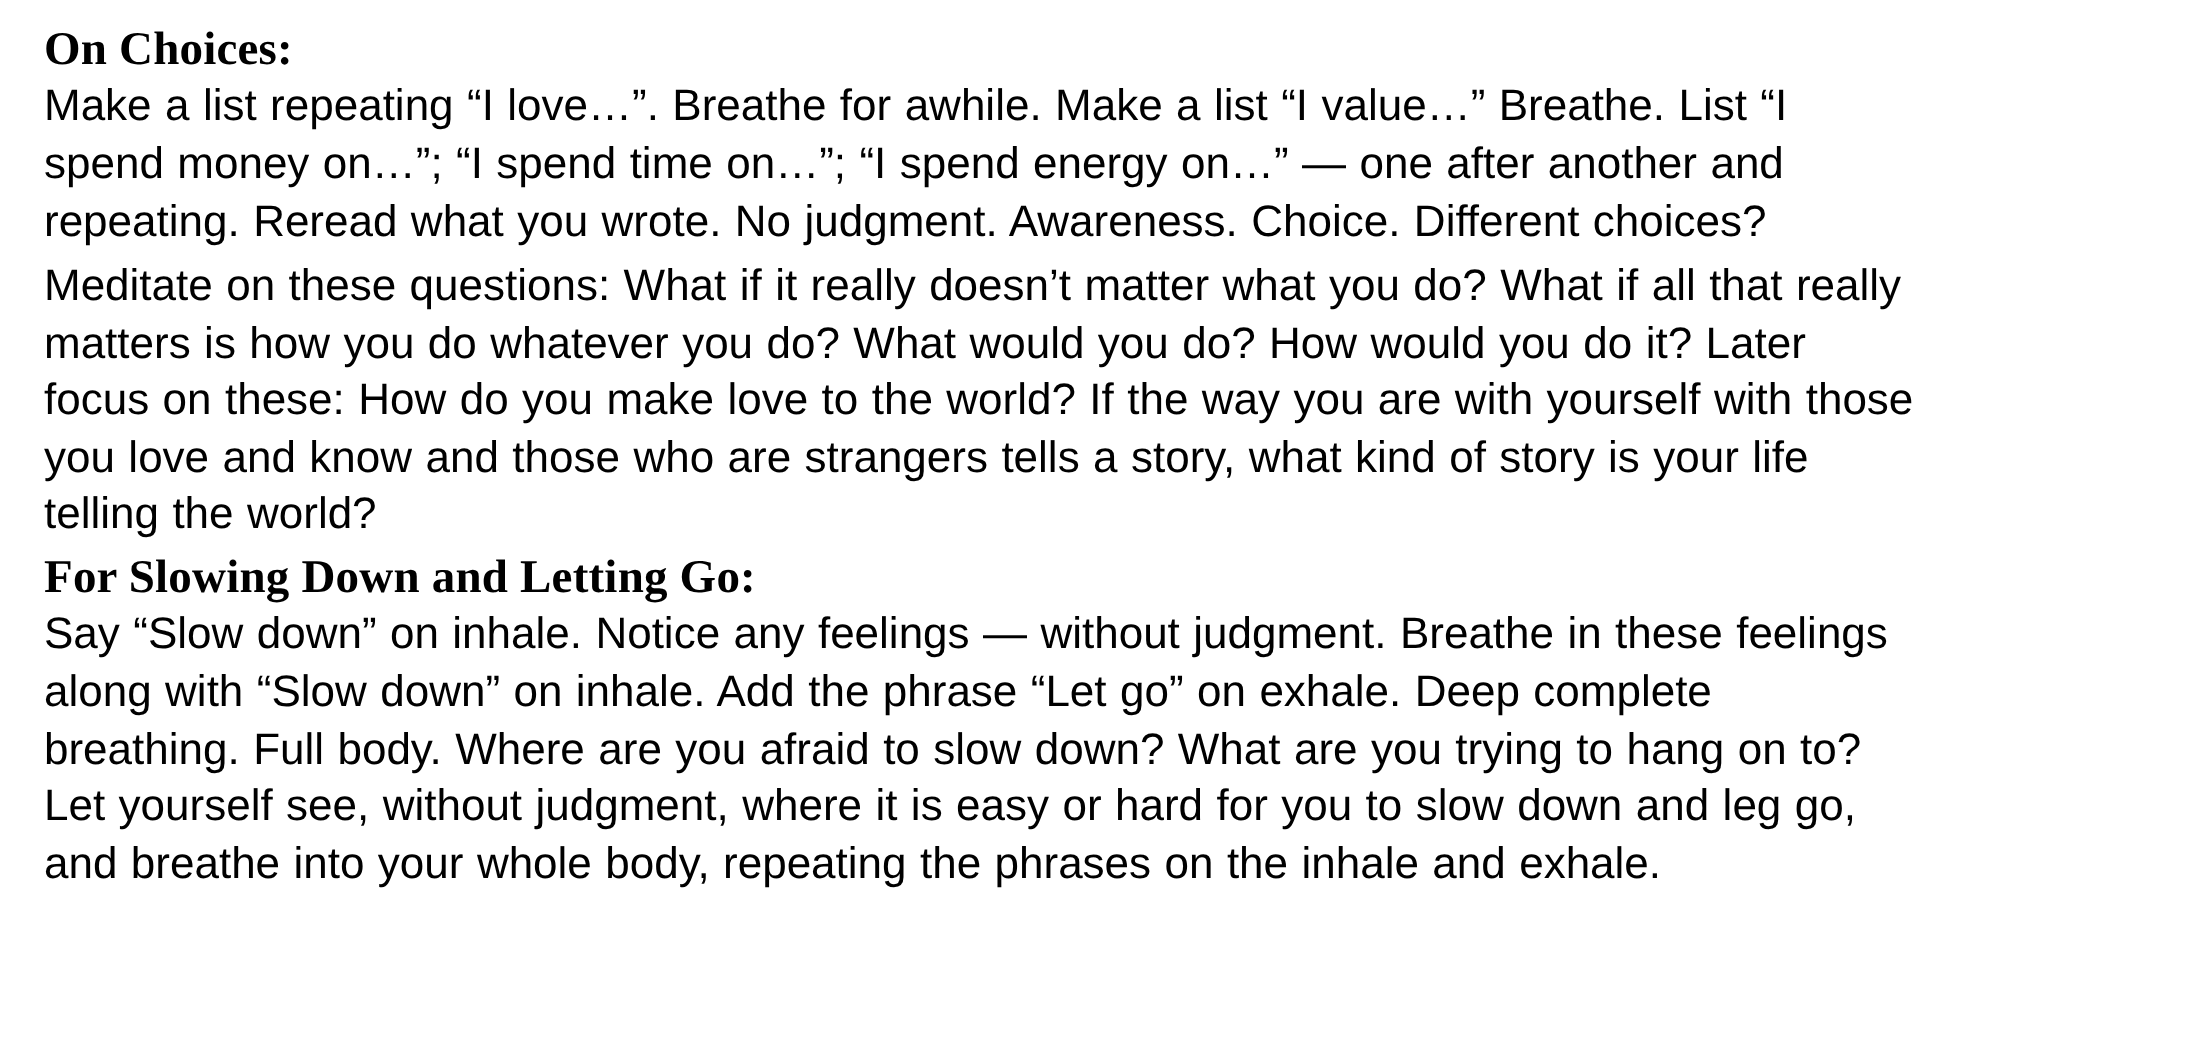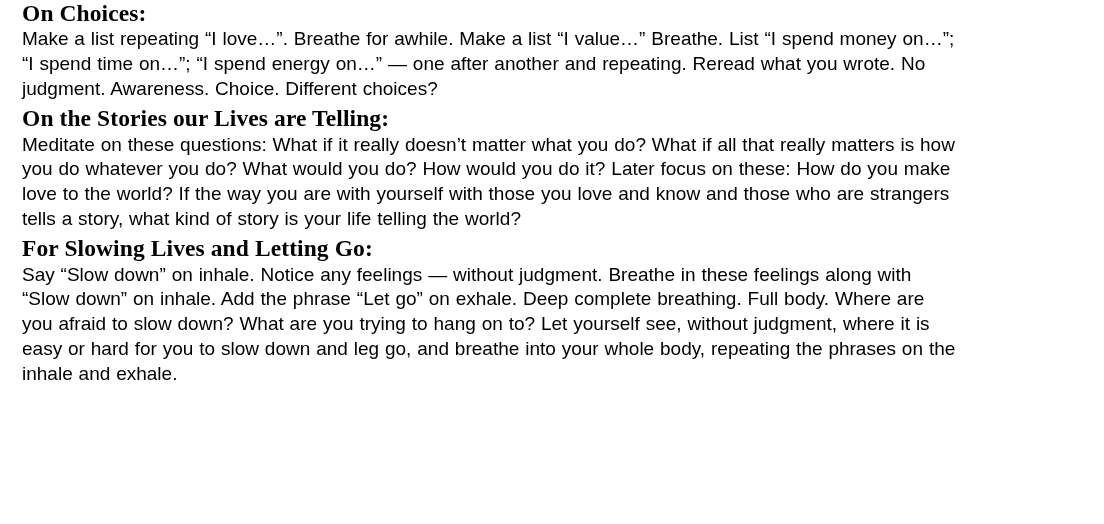--- a/index.html
+++ b/index.html
@@ -10,61 +10,60 @@
   body {
     width: 1104px;
     height: 524px;
     overflow: hidden;
     font-family: "Liberation Sans", sans-serif;
     color: #000000;
   }
   .page {
     width: 980px;
     box-sizing: border-box;
-    padding: 0 22px 0 22px;
+    padding: 12px 22px 0 22px;
   }
   .section {
     margin: 0 0 2px 0;
   }
   .section-heading {
     font-family: "Liberation Serif", serif;
     font-weight: bold;
     font-size: 23.5px;
     line-height: 1.12;
     letter-spacing: 0.1px;
     margin: 0 0 1px 0;
   }
   .section-body {
     font-family: "Liberation Sans", sans-serif;
-    font-size: 19px;
+    font-size: 22px;
     line-height: 1.30;
     margin: 0 0 4px 0;
     text-align: left;
     word-spacing: 0.6px;
   }
   .section:first-child .section-heading {
     margin-top: 0;
   }
 </style>
 </head>
 <body>
 
 <div class="page">
 
   <div class="section">
     <div class="section-heading">On Choices:</div>
     <div class="section-body">Make a list repeating “I love…”.  Breathe for awhile.  Make a list “I value…” Breathe.  List “I spend money on…”; “I spend time on…”; “I spend energy on…” — one after another and repeating.  Reread what you wrote. No judgment.  Awareness.   Choice.  Different choices?</div>
   </div>
 
   <div class="section">
-    <div class="section-heading">On the Stories our Lives are Telling:</div>
     <div class="section-body">Meditate on these questions:  What if it really doesn’t matter what you do?  What if all that really matters is how you do whatever you do?  What would you do?  How would you do it?  Later focus on these:  How do you make love to the world?  If the way you are with yourself with those you love and know and those who are strangers tells a story, what kind of story is your life telling the world?</div>
   </div>
 
   <div class="section">
   </div>
 
   <div class="section">
-    <div class="section-heading">For Slowing Lives and Letting Go:</div>
+    <div class="section-heading">For Slowing Down and Letting Go:</div>
     <div class="section-body">Say “Slow down” on inhale.  Notice any feelings — without judgment.  Breathe in these feelings along with “Slow down” on inhale.  Add the phrase “Let go” on exhale.  Deep complete breathing.  Full body.  Where are you afraid to slow down?  What are you trying to hang on to?  Let yourself see, without judgment, where it is easy or hard for you to slow down and leg go, and breathe into your whole body, repeating the phrases on the inhale and exhale.</div>
   </div>
 
 </div>
 
 </body></html>

